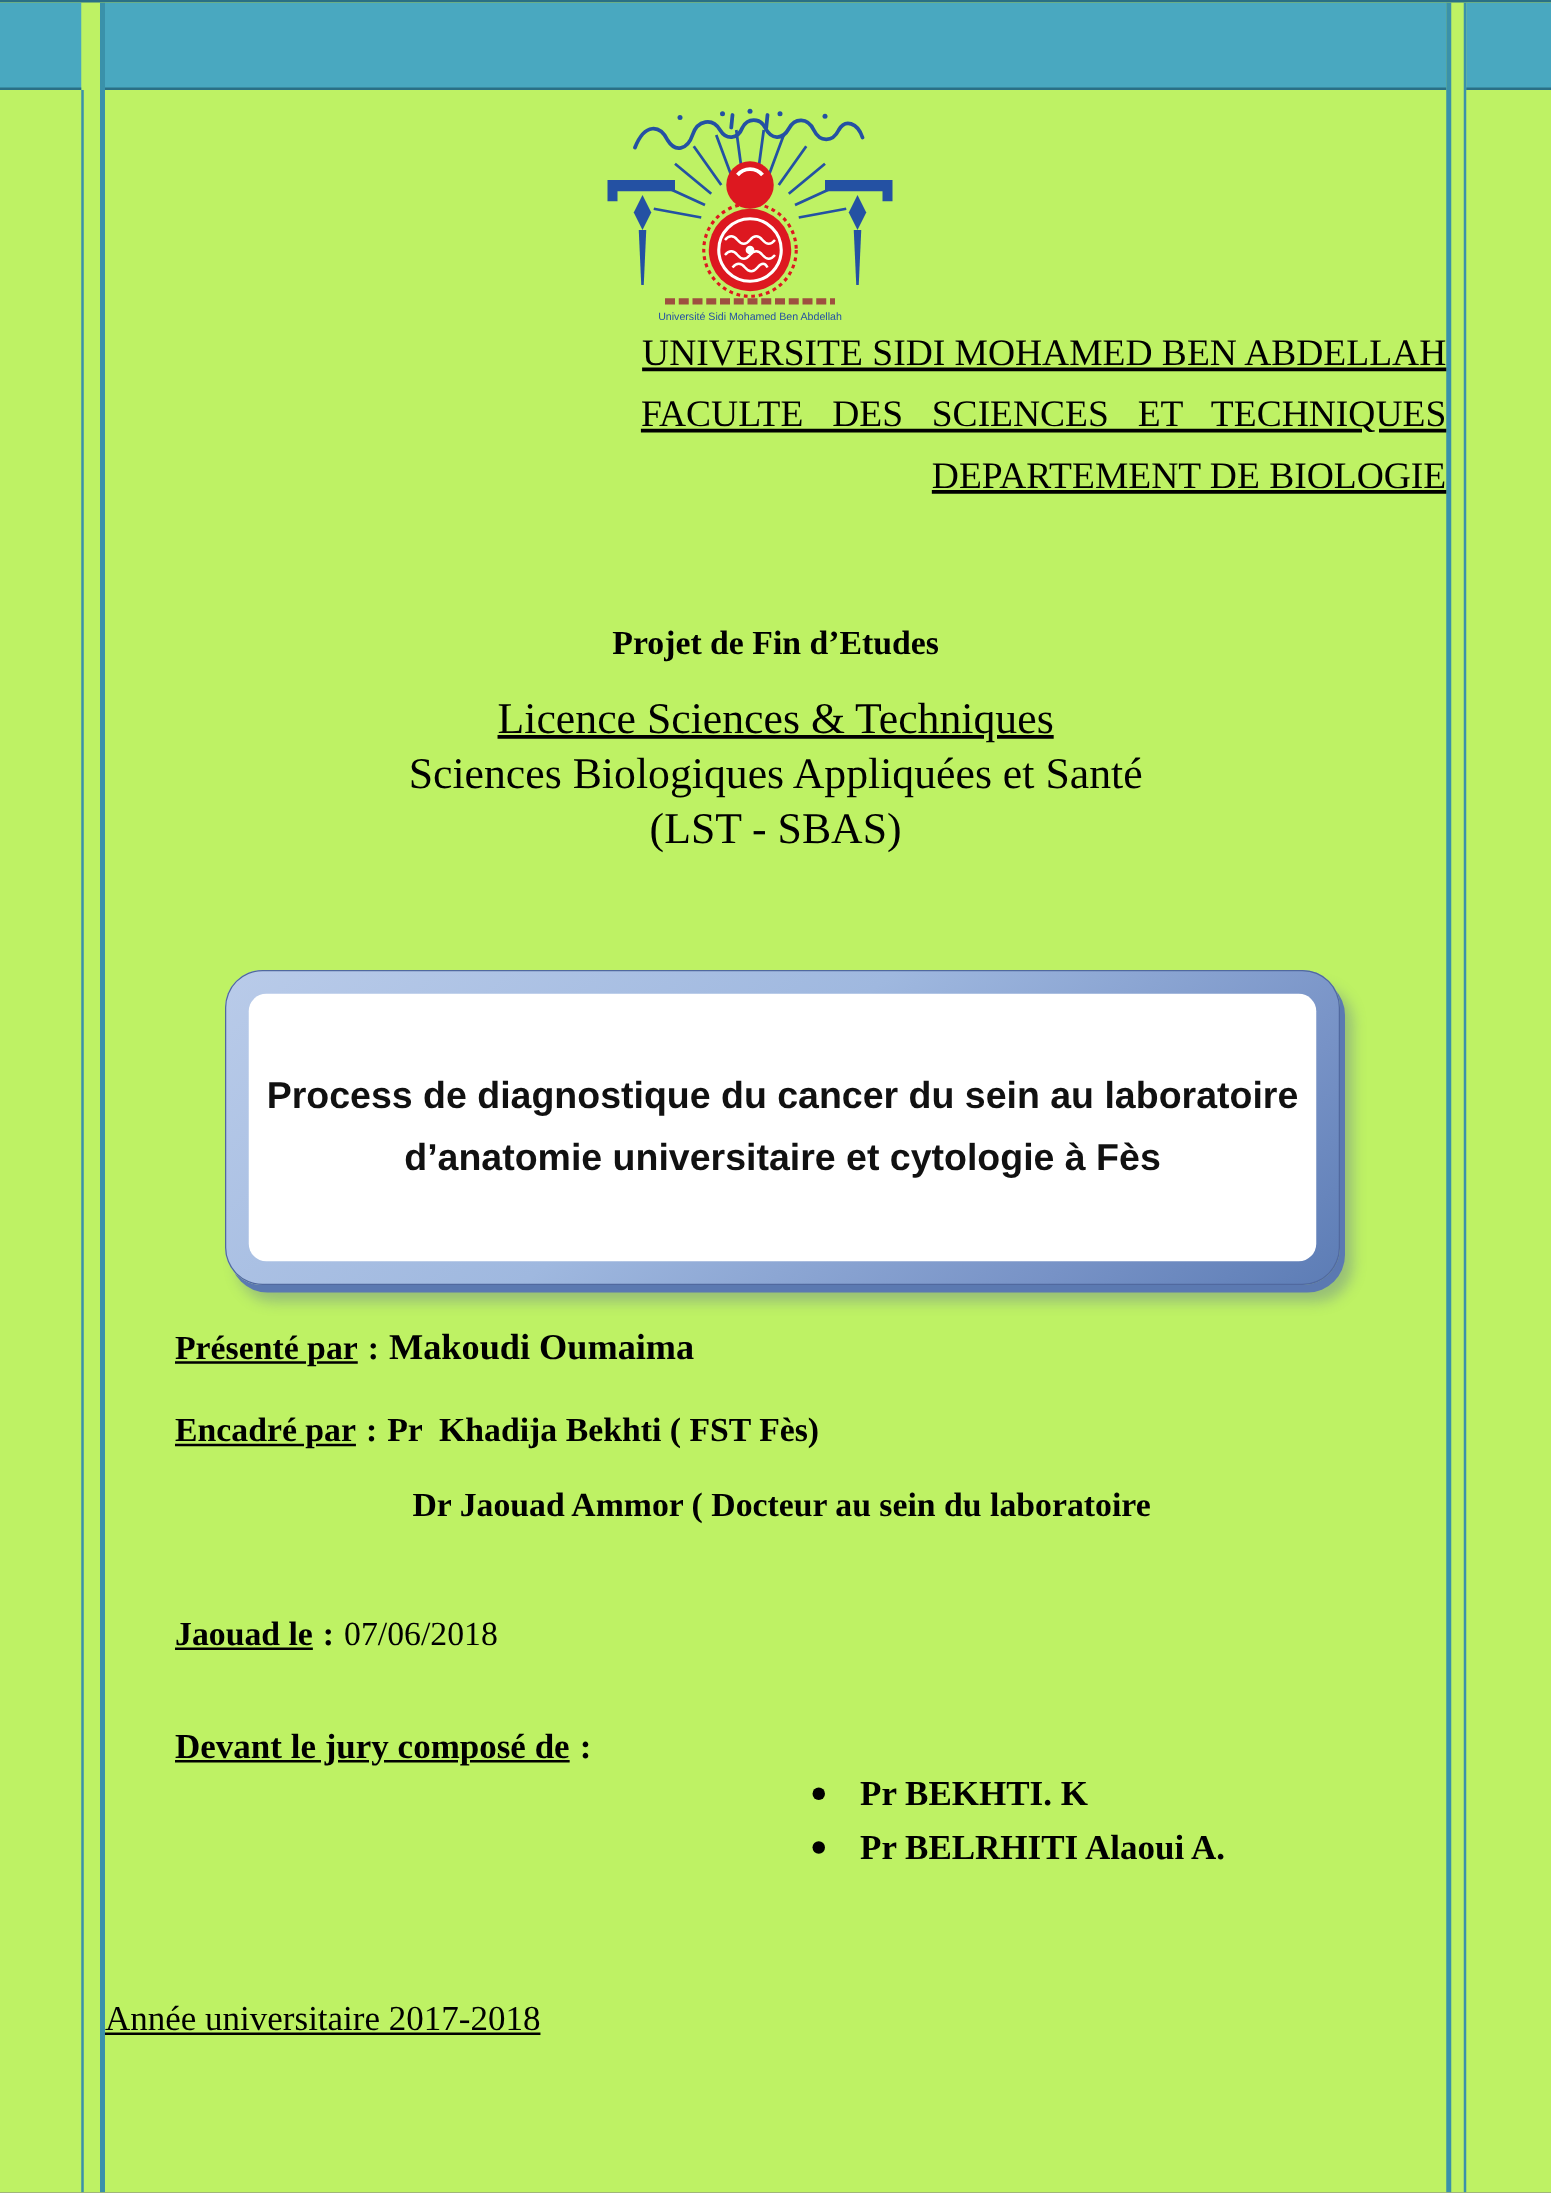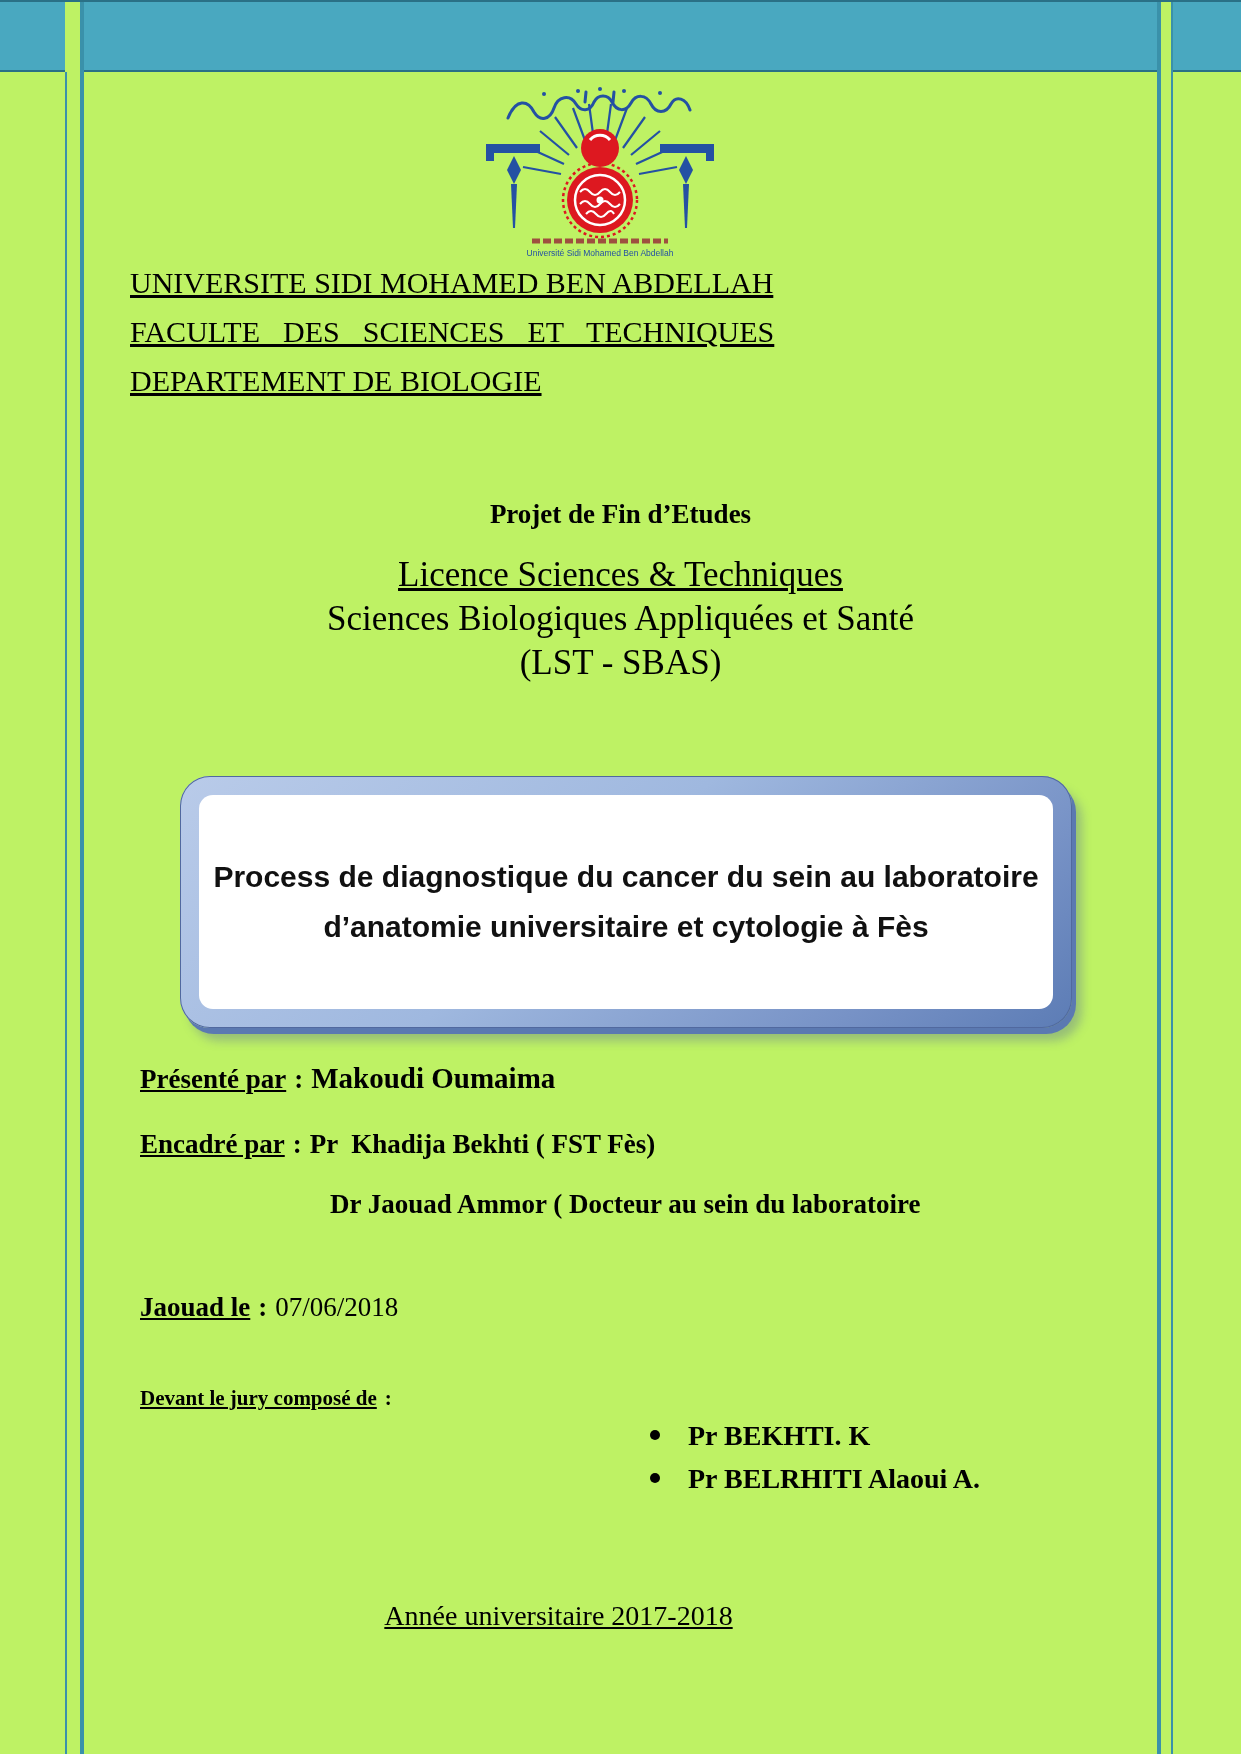--- a/index.html
+++ b/index.html
@@ -24,21 +24,21 @@
   .vline{position:absolute; background:var(--accent-teal-line);}
   .vline.thin-left {left:65px;  top:70px; bottom:0; width:2px;}
   .vline.thick-left{left:80px;  top:0;    bottom:0; width:4px;}
   .vline.thick-right{left:1157px; top:0;  bottom:0; width:4px;}
   .vline.thin-right{left:1171px; top:0;   bottom:0; width:2px;}
   
   .logo{position:absolute; left:478px; top:84px; width:244px; height:176px;}
   .logo svg{display:block;}
   
   .header{position:absolute; left:84px; top:256px; width:1073px; padding-left:46px;
-    box-sizing:border-box; text-align:left; font-size:30px; line-height:49px;}
+    box-sizing:border-box; text-align:right; font-size:30px; line-height:49px;}
   .hline{text-decoration:underline; white-space:pre;}
   .hline.spaced{word-spacing:4px;}
   .kicker{position:absolute; left:84px; top:497px; width:1073px; text-align:center;
     font-size:27px; font-weight:bold;}
   .program{position:absolute; left:84px; top:551px; width:1073px; text-align:center;
     font-size:35px; line-height:44px;}
   .program .u{text-decoration:underline;}
   
   .title-box{position:absolute; left:180px; top:774px; width:892px; height:252px;
     border-radius:30px; box-sizing:border-box;
@@ -54,27 +54,27 @@
   .row .lbl{text-decoration:underline;}
   .row .sep{margin:0 8px; font-weight:bold;}
   .row .val{white-space:pre-wrap;}
   .row .val.big{font-size:29px;}
   .row .val.regular{font-weight:normal;}
   .row.presented{top:1056px;}
   .row.supervised{top:1122px;}
   .row.supervisor2a{top:1182px; left:330px;}
   .row.supervisor2b{top:1224px;}
   .row.defended{top:1285px;}
-  .row.jury-head{top:1376px; font-size:21px;}
+  .row.jury-head{top:1376px; font-size:28px;}
   .jury{position:absolute; left:644px; top:1412px; margin:0; padding:0; list-style:none;}
   .jury li{position:relative; padding-left:44px; font-size:28px; font-weight:bold;
     line-height:43px; white-space:pre;}
   .jury li::before{content:""; position:absolute; left:6px; top:16px; width:10px; height:10px;
     border-radius:50%; background:#000;}
-  .footer{position:absolute; left:84px; top:1598px; width:949px; text-align:center;
+  .footer{position:absolute; left:84px; top:1598px; width:949px; 
     font-size:28px; text-decoration:underline;}
 </style>
 </head>
 <body>
 
 <div class="page">
 
   <div class="corner-block left"></div>
   <div class="top-bar"></div>
   <div class="corner-block right"></div>

